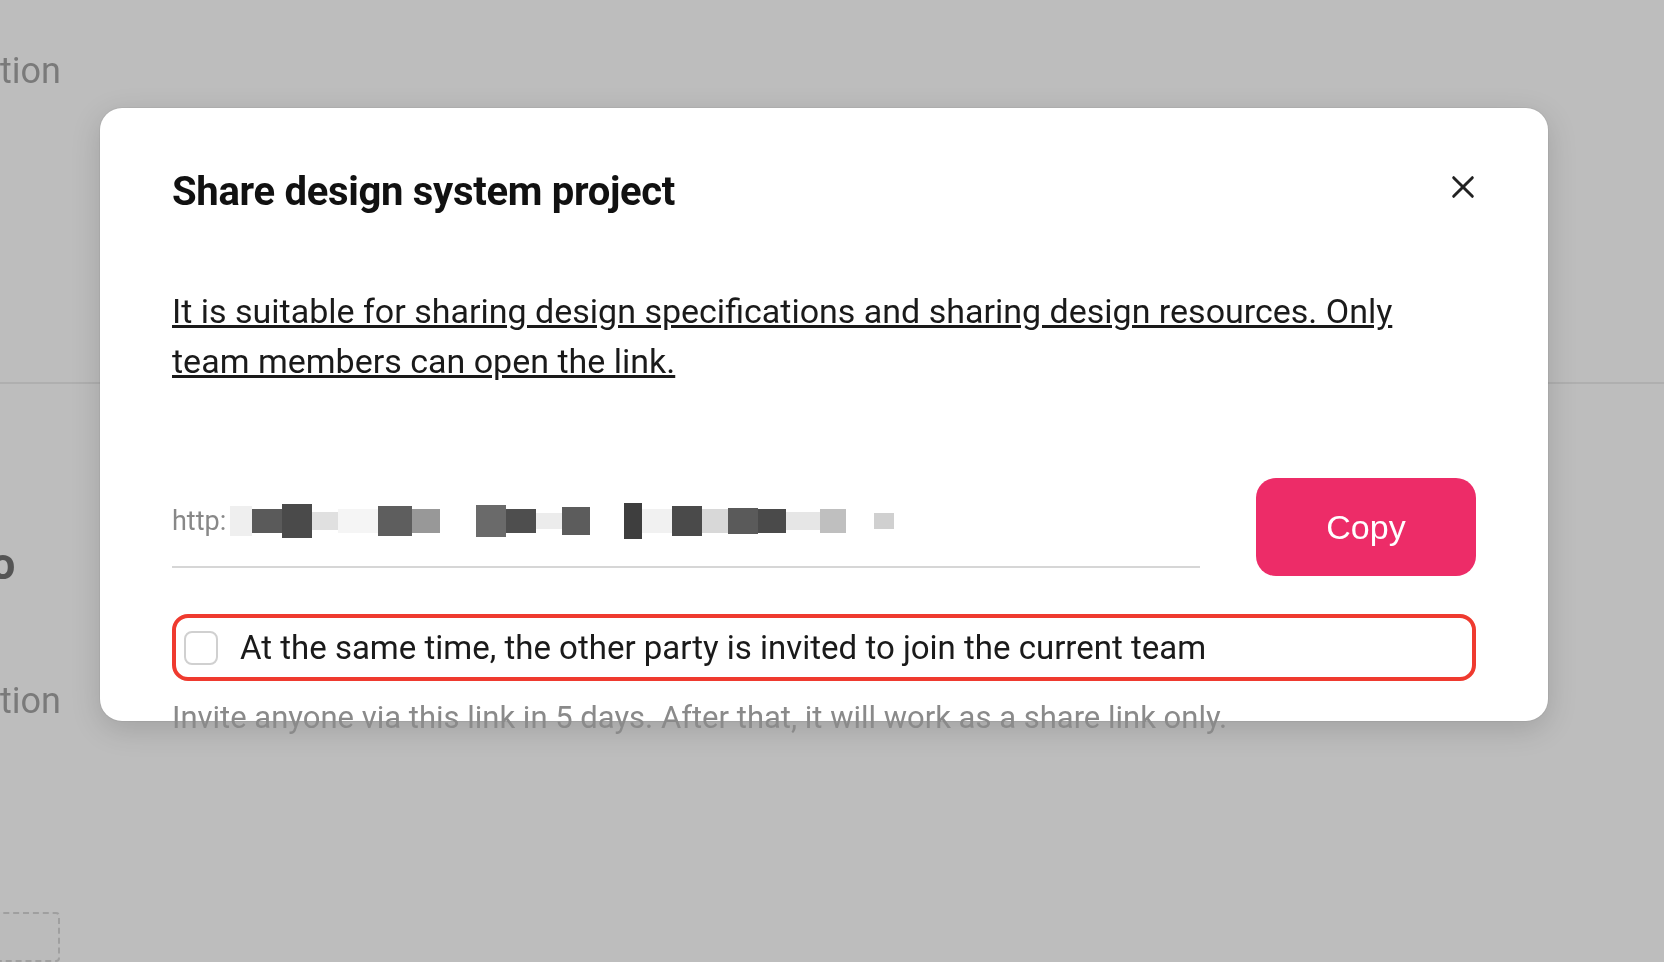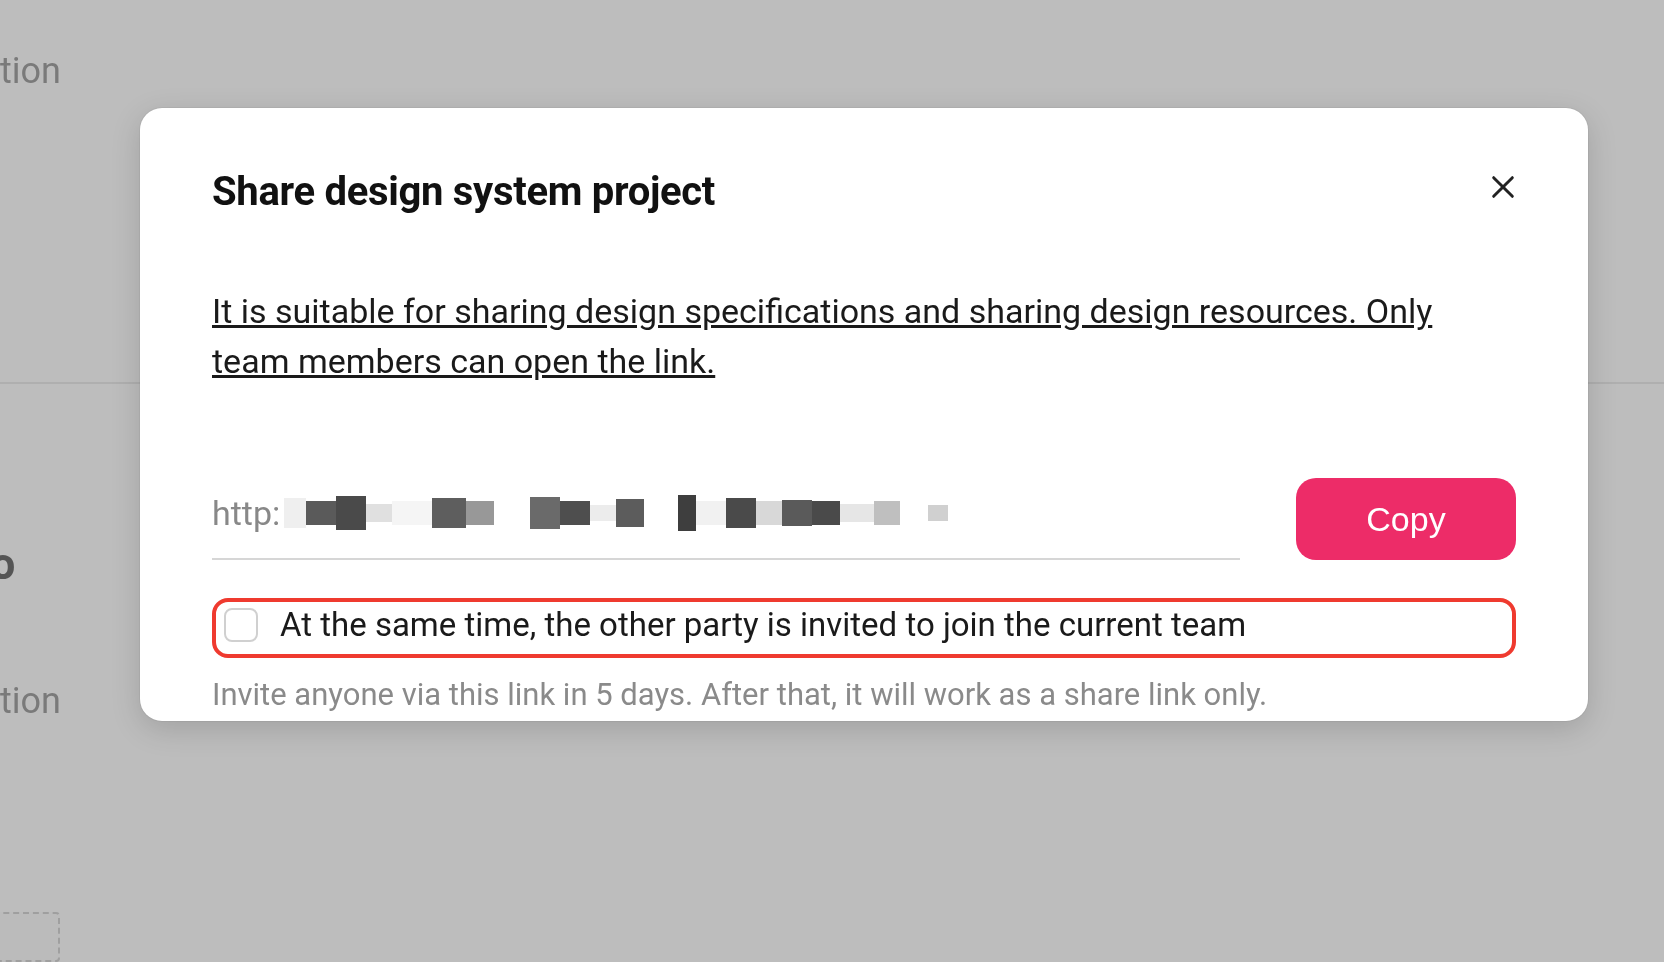--- a/index.html
+++ b/index.html
@@ -77,21 +77,20 @@
     .modal {
       position: absolute;
       top: 108px;
       left: 100px;
       width: 1448px;
       height: 613px;
       background: #ffffff;
       border-radius: 22px;
       box-shadow: 0 8px 30px rgba(0,0,0,0.15), 0 0 0 1px rgba(0,0,0,0.04);
       padding: 60px 72px 50px 72px;
-      margin-left: 40px;
     }
     .modal-header {
       display: flex;
       justify-content: space-between;
       align-items: flex-start;
     }
     .modal-title {
       font-size: 40px;
       font-weight: 700;
       color: #111;
@@ -130,54 +129,54 @@
       flex: 1;
       height: 82px;
       border: none;
       border-bottom: 2px solid #d6d6d6;
       display: flex;
       align-items: center;
       padding-bottom: 10px;
       overflow: hidden;
     }
     .link-prefix {
-      font-size: 34px;
+      font-size: 27px;
       color: #888;
       padding-right: 4px;
     }
     .pixelated {
       display: flex;
       align-items: center;
       gap: 0;
       height: 40px;
       flex: 1;
     }
     .px {
       height: 24px;
       display: inline-block;
     }
     .copy-btn {
       width: 220px;
-      height: 82px;
+      height: 98px;
       background: #ed2c68;
       border: none;
       border-radius: 20px;
       color: #fff;
       font-size: 34px;
       font-weight: 500;
       cursor: pointer;
       display: flex;
       align-items: center;
       justify-content: center;
     }
     .checkbox-row {
       margin-top: 38px;
       border: 4px solid #ef3a2f;
       border-radius: 16px;
-      padding: 3px 16px 10px 8px;
+      padding: 10px 16px 10px 8px;
       display: flex;
       align-items: center;
       gap: 22px;
       width: fit-content;
       min-width: 100%;
     }
     .checkbox {
       width: 34px;
       height: 34px;
       border: 2px solid #d0d0d0;

